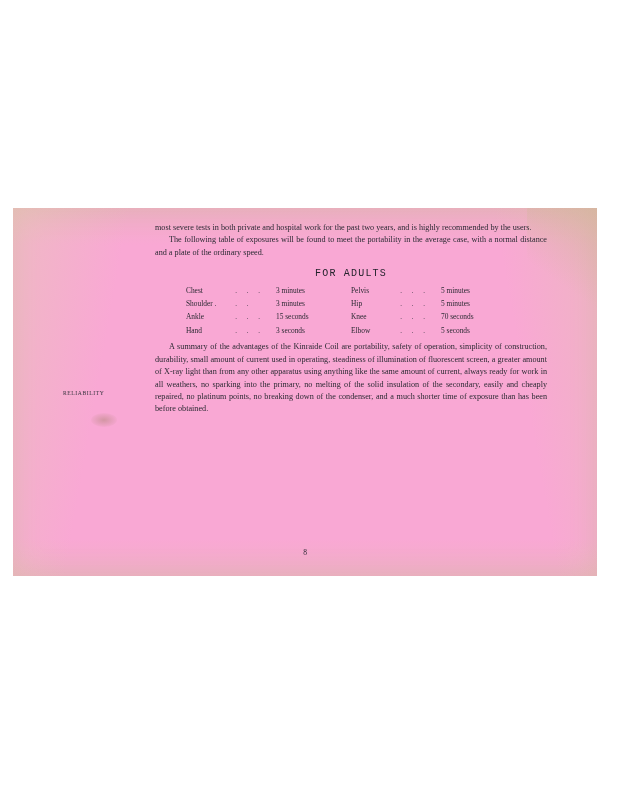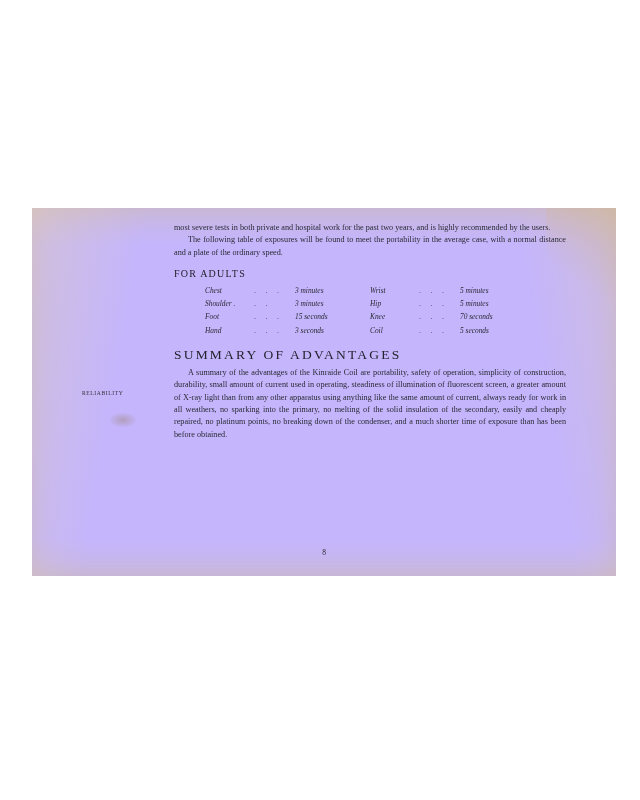--- a/index.html
+++ b/index.html
@@ -8,25 +8,25 @@
     width: 640px;
     height: 800px;
     background: #ffffff;
     overflow: hidden;
   }
   body {
     font-family: "Liberation Serif", serif;
   }
   .page-scan {
     position: absolute;
-    left: 32px;
+    left: 13px;
     top: 208px;
     width: 584px;
     height: 368px;
-    background: #c4b5fd;
+    background: #f9a8d4;
     box-shadow: inset 0 0 24px rgba(190,170,140,0.35);
   }
   
   .paper-tone {
     position: absolute;
     inset: 0;
     background:
       linear-gradient(100deg, rgba(226,206,176,0.45) 0%, rgba(244,236,224,0) 18%),
       linear-gradient(260deg, rgba(222,200,168,0.40) 0%, rgba(244,236,224,0) 16%),
       linear-gradient(180deg, rgba(216,194,162,0.30) 0%, rgba(244,236,224,0) 10%),
@@ -62,37 +62,38 @@
     line-height: 12.4px;
     text-align: justify;
   }
   p {
     margin: 0 0 0 0;
   }
   p.indent {
     text-indent: 14px;
   }
   .heading {
+    text-align: center;
     letter-spacing: 1.2px;
     color: #24232c;
     font-size: 10px;
     margin: 9px 0 4px 0;
+    font-family: Liberation Mono, monospace;
   }
   .heading.big {
     font-size: 13.5px;
     letter-spacing: 2.2px;
     margin: 12px 0 5px 0;
   }
   .exposure-table {
     width: 330px;
     margin: 2px auto 0 auto;
     border-collapse: collapse;
     font-size: 7.4px;
     color: #2b2a33;
-    font-style: italic;
   }
   .exposure-table td {
     padding: 0.4px 0;
     white-space: nowrap;
     vertical-align: baseline;
   }
   .c-part { width: 46px; }
   .c-dots {
     width: 38px;
     letter-spacing: 4px;
@@ -137,52 +138,51 @@
     <p class="indent">The following table of exposures will be found to meet the portability in the average case, with a normal distance and a plate of the ordinary speed.</p>
 
     <div class="heading">FOR ADULTS</div>
 
     <table class="exposure-table">
       <tbody>
           <tr>
         <td class="c-part">Chest</td>
         <td class="c-dots">. . .</td>
         <td class="c-val">3 minutes</td>
-        <td class="c-part">Wrist</td>
+        <td class="c-part">Pelvis</td>
         <td class="c-dots">. . .</td>
         <td class="c-val">5 minutes</td>
       </tr>
       <tr>
         <td class="c-part">Shoulder .</td>
         <td class="c-dots">. .</td>
         <td class="c-val">3 minutes</td>
         <td class="c-part">Hip</td>
         <td class="c-dots">. . .</td>
         <td class="c-val">5 minutes</td>
       </tr>
       <tr>
-        <td class="c-part">Foot</td>
+        <td class="c-part">Ankle</td>
         <td class="c-dots">. . .</td>
         <td class="c-val">15 seconds</td>
         <td class="c-part">Knee</td>
         <td class="c-dots">. . .</td>
         <td class="c-val">70 seconds</td>
       </tr>
       <tr>
         <td class="c-part">Hand</td>
         <td class="c-dots">. . .</td>
         <td class="c-val">3 seconds</td>
-        <td class="c-part">Coil</td>
+        <td class="c-part">Elbow</td>
         <td class="c-dots">. . .</td>
         <td class="c-val">5 seconds</td>
       </tr>
     </tbody>
       </table>
 
-    <div class="heading big">SUMMARY  OF  ADVANTAGES</div>
 
     <p class="indent para-block">A summary of the advantages of the Kinraide Coil are portability, safety of operation, simplicity of construction, durability, small amount of current used in operating, steadiness of illumination of fluorescent screen, a greater amount of X-ray light than from any other apparatus using anything like the same amount of current, always ready for work in all weathers, no sparking into the primary, no melting of the solid insulation of the secondary, easily and cheaply repaired, no platinum points, no breaking down of the condenser, and a much shorter time of exposure than has been before obtained.</p>
 
 
   </div>
 
   <div class="folio">8</div>
 </div>
 
 </body></html>

